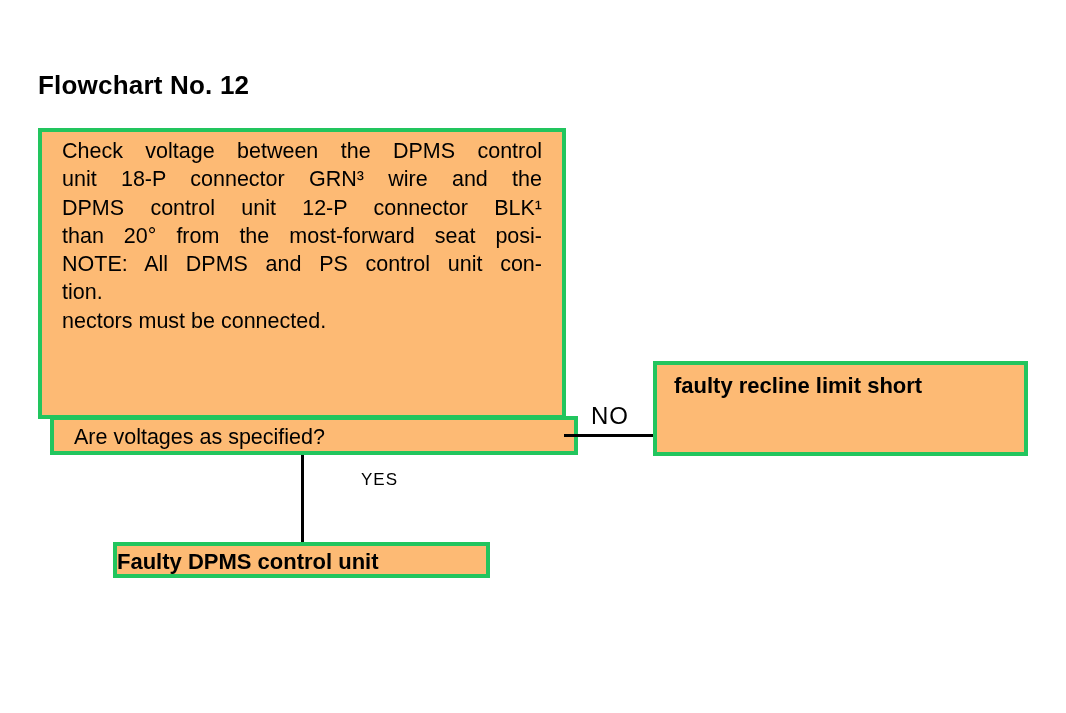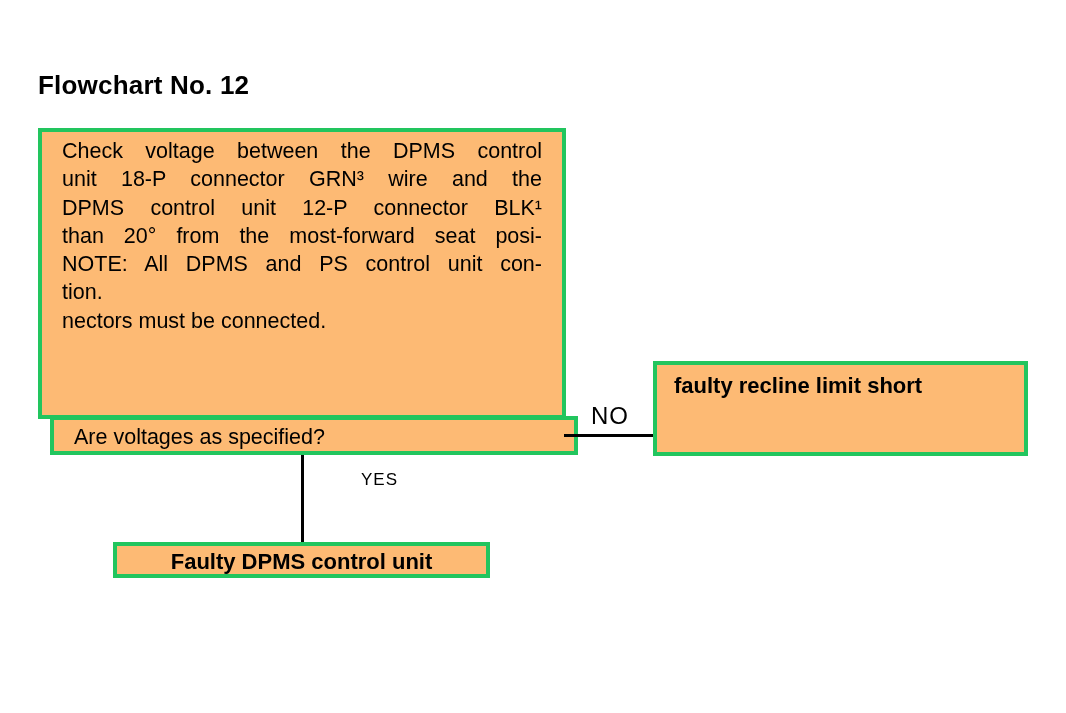--- a/index.html
+++ b/index.html
@@ -77,21 +77,21 @@
   }
   .rline {
     font-size: 22px;
     font-weight: 700;
     line-height: 28.5px;
     white-space: nowrap;
   }
   .result-box-yes {
     left: 113px; top: 542px;
     width: 377px; height: 36px;
-    text-align: center;
+    text-align: left;
   }
   .result-box-yes .rlabel {
     font-size: 22px;
     font-weight: 700;
     line-height: 31px;
   }
   .figure-code {
     position: absolute;
     left: 28px; top: 613px;
     font-size: 33px;

